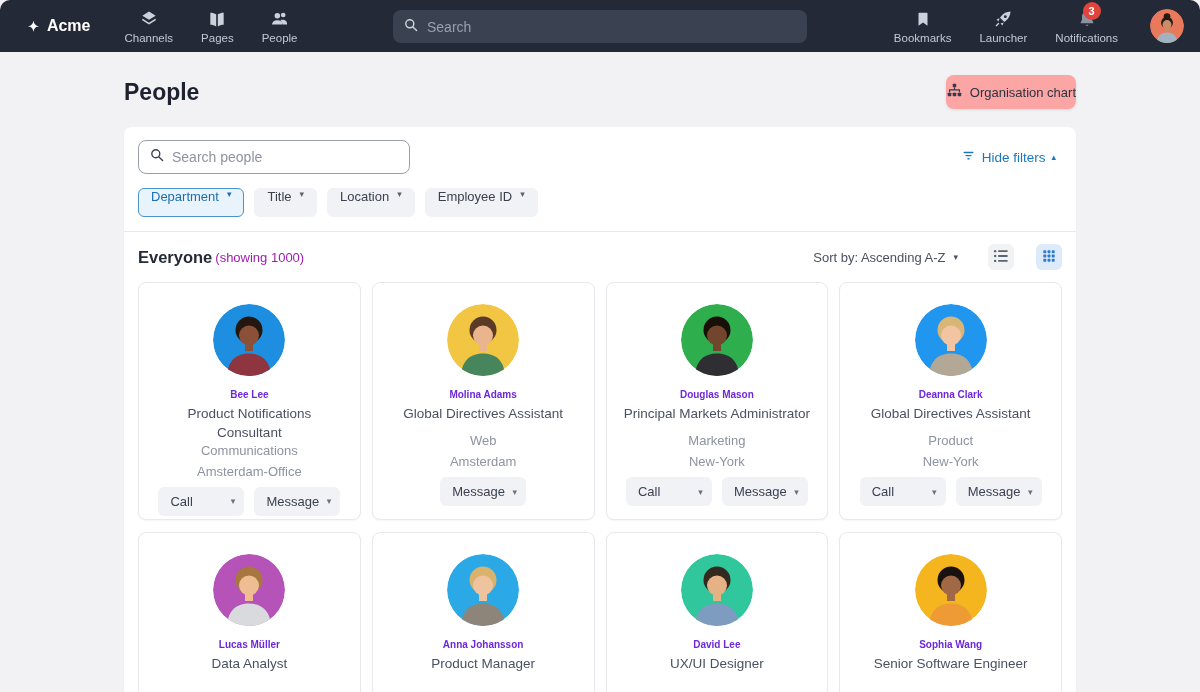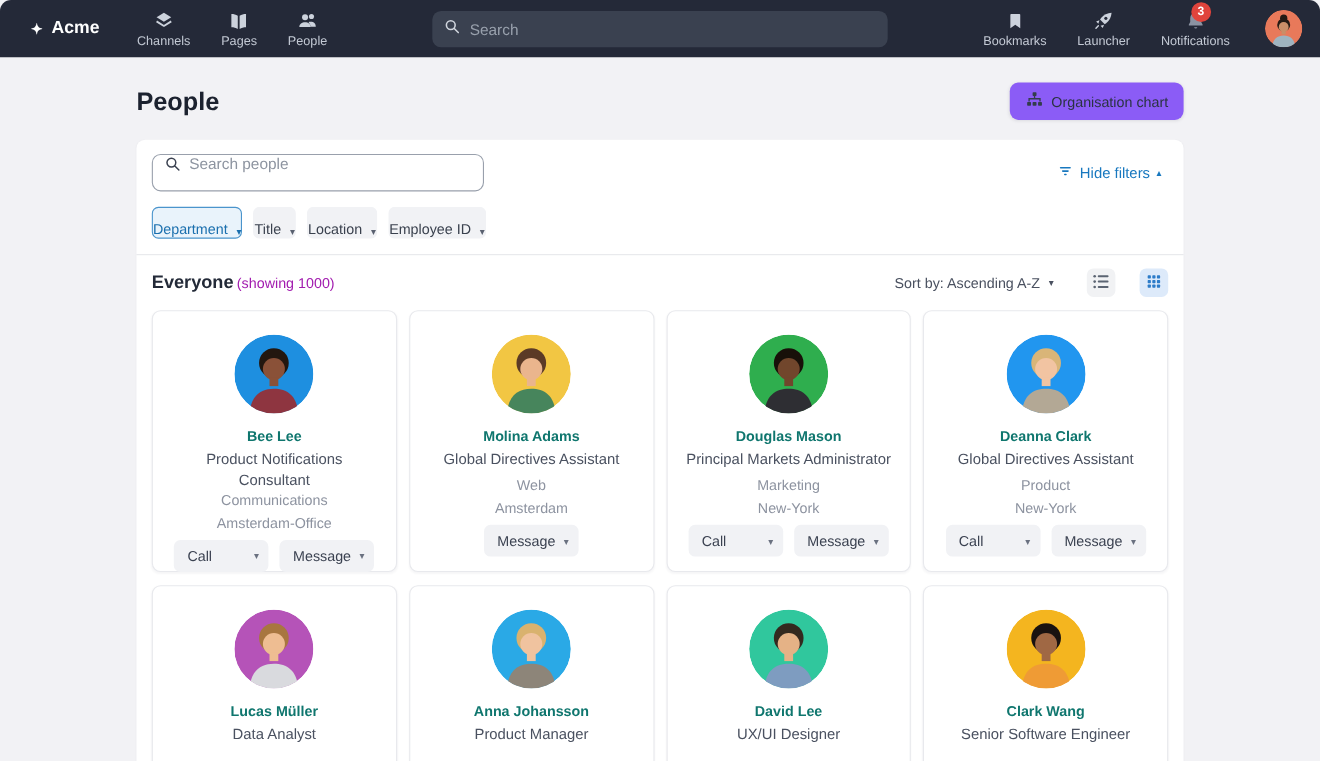--- a/index.html
+++ b/index.html
@@ -42,49 +42,49 @@
   .tb-avatar {
     width:34px; height:34px; border-radius:50%; overflow:hidden; margin-left:6px;
     cursor:pointer; flex:none;
   }
   .tb-avatar svg { display:block; }
   
   .content { width:952px; margin:0 auto; }
   .page-head { margin-top:22px; display:flex; align-items:center; justify-content:space-between; height:36px; }
   .page-title { font-size:23px; font-weight:700; color:#1c222f; }
   .orgchart-btn {
-    display:flex; align-items:center; gap:7px; height:34px; padding:0 14px;
-    background:#8b5cf6; border:none; border-radius:8px; cursor:pointer;
+    display:flex; align-items:center; gap:7px; height:34px; padding:0 0;
+    background:#fca5a5; border:none; border-radius:8px; cursor:pointer;
     font-family:inherit; font-size:13px; color:#2a3342;
     box-shadow:0 1px 3px rgba(25,30,48,.10);
   }
   .panel {
     margin-top:17px; background:#fff; border-radius:8px; height:760px;
     box-shadow:0 1px 2px rgba(25,30,48,.04);
   }
   .filter-area { padding:13px 14px 14px; }
   .filter-row { display:flex; align-items:center; justify-content:space-between; }
   .search-people {
-    width:302px; height:34px; border:1px solid #99a0ac; border-radius:8px;
-    display:flex; align-items:flex-start; gap:7px; padding:0 10px; background:#fff;
+    width:272px; height:34px; border:1px solid #99a0ac; border-radius:8px;
+    display:flex; align-items:center; gap:7px; padding:0 10px; background:#fff;
   }
   .search-people input {
     flex:1; border:none; outline:none; font-family:inherit; font-size:14px; color:#2a3140;
   }
   .search-people input::placeholder { color:#8d94a0; }
   .hide-filters {
     display:flex; align-items:center; gap:6px; background:none; border:none; cursor:pointer;
     font-family:inherit; font-size:13.5px; font-weight:500; color:#1878bf; margin-right:6px;
   }
   .hide-filters .caret-up { font-size:9px; color:#1878bf; }
   .chips { display:flex; gap:10px; margin-top:14px; }
   .chip {
-    height:29px; padding:0 0; border-radius:6px; background:#f1f2f5;
+    height:29px; padding:0 12px; border-radius:6px; background:#f1f2f5;
     border:1px solid transparent; cursor:pointer; font-family:inherit;
-    display:flex; align-items:flex-end; gap:8px; font-size:13px; color:#3a414e;
+    display:flex; align-items:flex-start; gap:8px; font-size:13px; color:#3a414e;
   }
   .chip .caret { font-size:9px; color:#5a6170; }
   .chip--active { background:#e9f3fb; border-color:#4a94cc; color:#1a6fae; }
   .chip--active .caret { color:#1a6fae; }
   .divider { border-top:1px solid #e7e8ec; }
   
   .directory { padding:12px 14px; }
   .dir-head { display:flex; align-items:center; }
   .dir-title { font-size:16.5px; font-weight:700; color:#232a38; }
   .dir-showing { font-size:13px; color:#a21caf; margin-left:3px; }
@@ -104,21 +104,21 @@
     grid-auto-rows:238px; gap:12px 11px;
   }
   .person-card {
     background:#fff; border:1px solid #e8e9ed; border-radius:8px;
     box-shadow:0 1px 2px rgba(20,24,40,.04);
     padding:21px 12px 13px; display:flex; flex-direction:column; align-items:center;
     text-align:center;
   }
   .avatar { width:72px; height:72px; border-radius:50%; overflow:hidden; flex:none; }
   .avatar svg { display:block; }
-  .p-name { margin-top:13px; font-size:13px; font-weight:700; color:#0f766e; }
+  .p-name { margin-top:13px; font-size:10px; font-weight:700; color:#6d28d9; }
   .p-title { margin-top:5px; font-size:13.5px; color:#4a5160; line-height:1.4; max-width:190px; }
   .p-bottom { margin-top:auto; display:flex; flex-direction:column; align-items:center; width:100%; }
   .p-dept { font-size:13px; color:#8d93a0; }
   .p-loc { margin-top:6px; font-size:13px; color:#8d93a0; }
   .p-actions { margin-top:8px; display:flex; gap:10px; justify-content:center;border-radius:10px; }
   .pbtn {
     width:86px; height:29px; background:#f1f2f5; border:none; border-radius:6px;
     cursor:pointer; font-family:inherit; font-size:13px; color:#3a4150;
     display:flex; align-items:center; justify-content:space-between; padding:0 9px 0 12px;
   }
@@ -484,21 +484,21 @@
   <div class="person-card">
     <div class="avatar">
       <svg viewBox="0 0 72 72">
         <circle class="av-bg" cx="36" cy="36" r="36" fill="#f4b51f"></circle>
         <circle class="av-hair" cx="36" cy="26" r="13.5" fill="#191210"></circle>
         <circle class="av-skin" cx="36" cy="31.5" r="10" fill="#a06844"></circle>
         <rect class="av-skin" x="32" y="39" width="8" height="8" fill="#a06844"></rect>
         <path class="av-shirt" d="M14 74 C14 56 24 49.5 36 49.5 C48 49.5 58 56 58 74 Z" fill="#ef9b35"></path>
       </svg>
     </div>
-    <div class="p-name">Clark Wang</div>
+    <div class="p-name">Sophia Wang</div>
     <div class="p-title">Senior Software Engineer</div>
 
   </div>
 </div>
     </div>
 
   </section>
 </main>
 
 </body></html>

